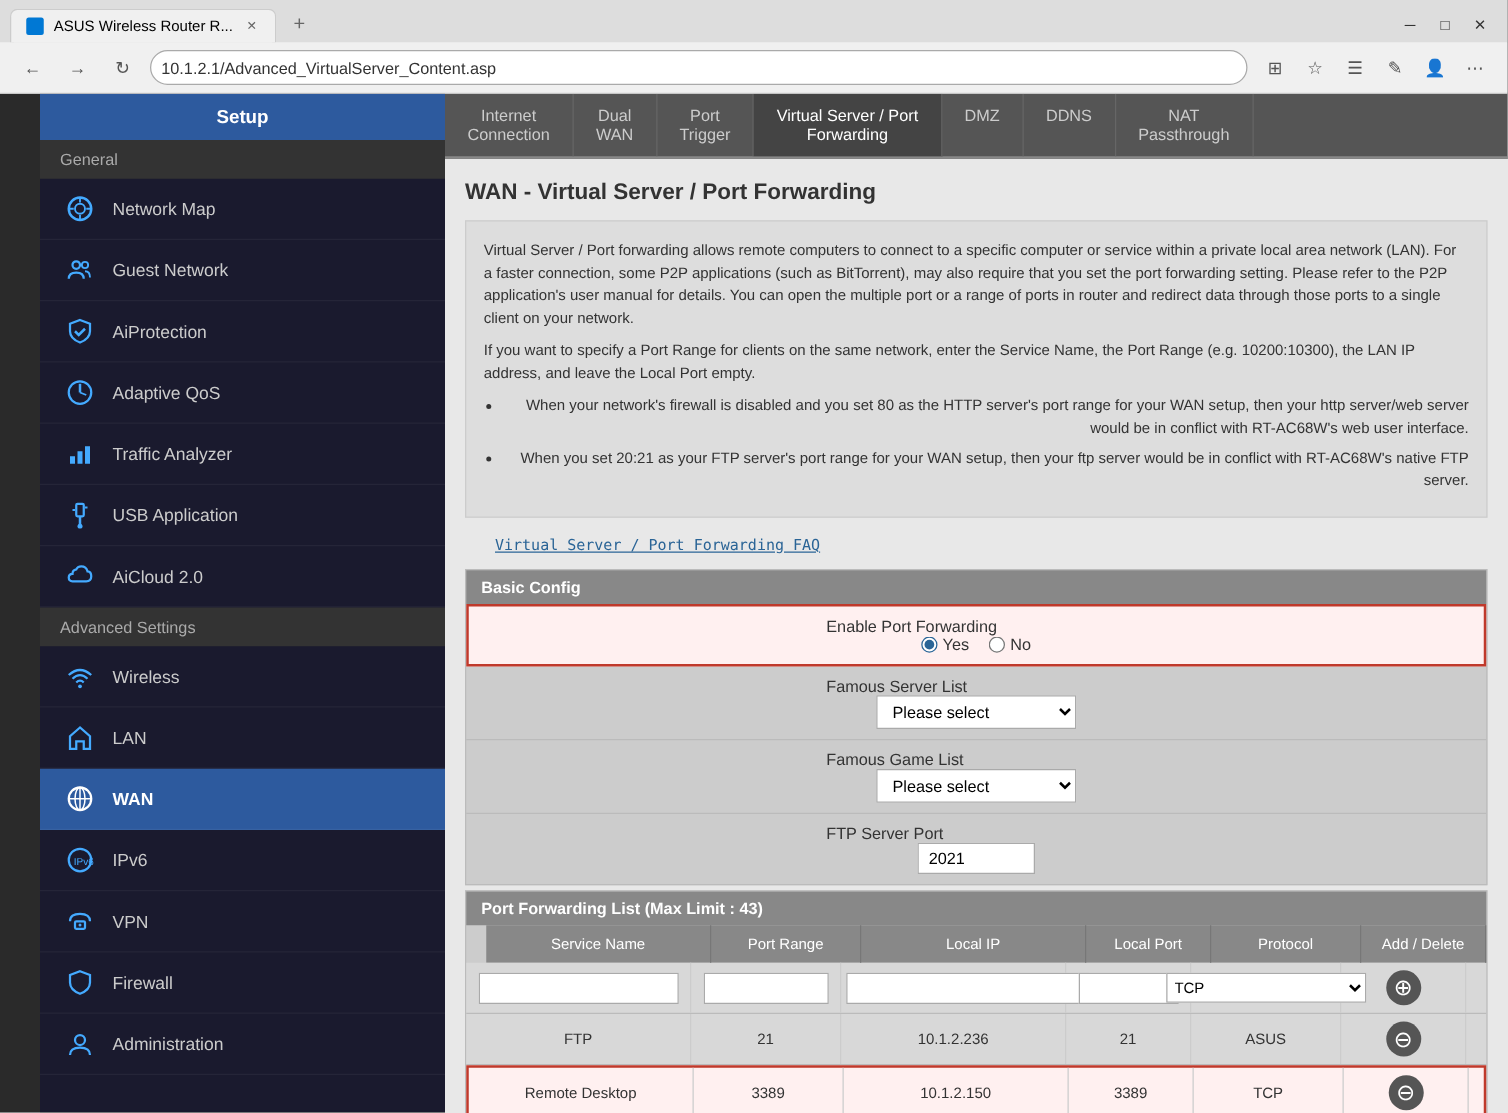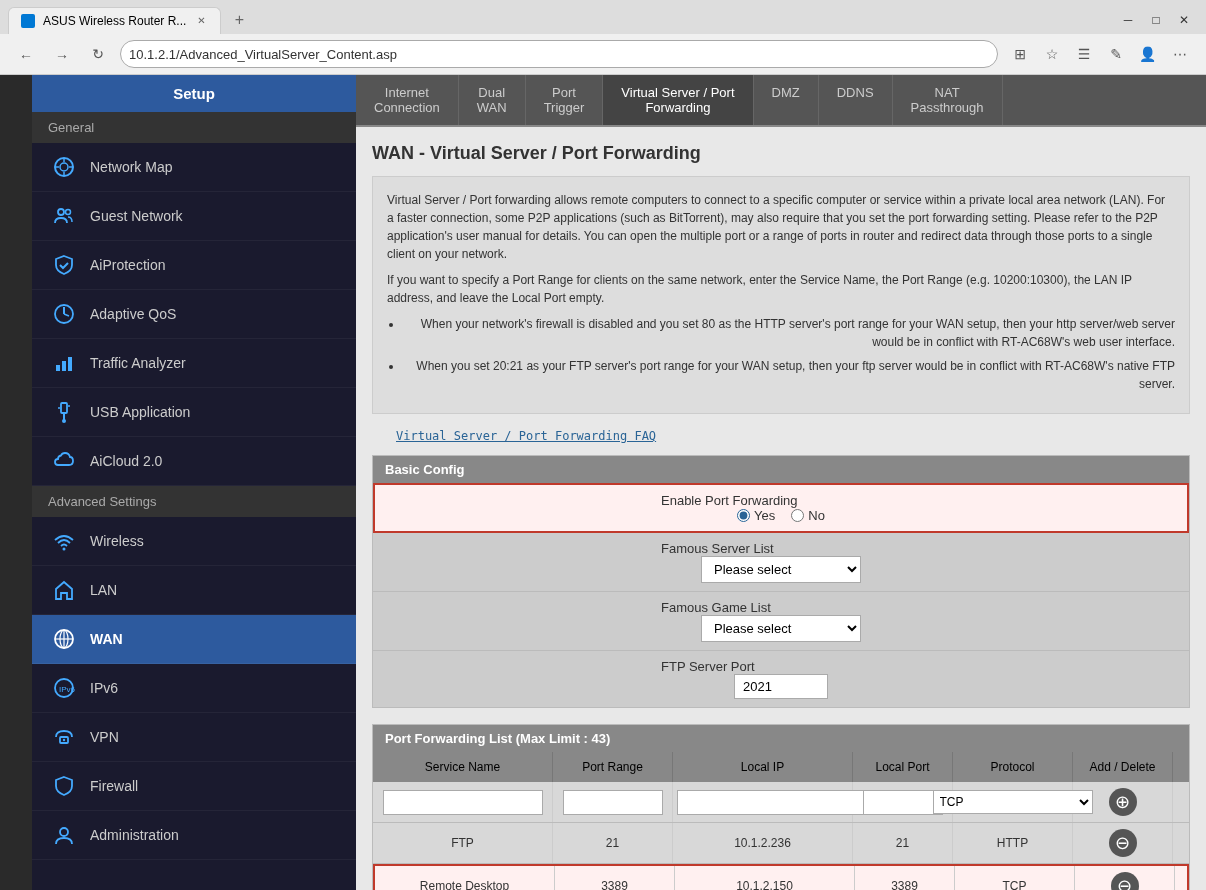--- a/index.html
+++ b/index.html
@@ -43,42 +43,42 @@
     
     .page-content { flex: 1; overflow-y: auto; padding: 16px; background: #e8e8e8; }
     .page-title { font-size: 18px; color: #333; margin-bottom: 12px; font-weight: bold; }
     .description-box { background: #ddd; padding: 14px; margin-bottom: 14px; color: #333; font-size: 12px; line-height: 1.5; border: 1px solid #ccc; }
     .description-box p { margin-bottom: 8px; }
     .description-box ul { margin-left: 16px; }
     .description-box ul li { margin-bottom: 6px; text-align: right; }
     .faq-link { color: #2a6496; text-decoration: underline; cursor: pointer; font-size: 12px; font-family: monospace; margin-left: 24px; }
 
     
-    .config-section { background: #ccc; border: 1px solid #bbb; margin-bottom: 16px; }
+    .config-section { background: #ccc; border: 1px solid #bbb; margin-bottom: 4px; }
     .config-section-title { background: #888; color: white; padding: 6px 12px; font-size: 13px; font-weight: bold; }
     .config-row { display: flex; align-items: center; padding: 8px 12px; border-bottom: 1px solid #bbb; min-height: 42px; flex-direction: column; }
     .config-row:last-child { border-bottom: none; }
     .config-label { width: 240px; color: #333; font-size: 13px; flex-shrink: 0; }
     .config-value { display: flex; align-items: center; gap: 10px; }
     .highlighted-row { border: 2px solid #c0392b !important; background: #fff0f0; }
 
     
     .radio-group { display: flex; align-items: center; gap: 16px; }
     .radio-option { display: flex; align-items: center; gap: 4px; color: #333; }
     input[type="radio"] { accent-color: #2a6496; }
 
     
     select { padding: 4px 8px; border: 1px solid #aaa; background: white; font-size: 13px; min-width: 160px; cursor: pointer; }
 
     
     input[type="text"] { padding: 4px 8px; border: 1px solid #aaa; background: white; font-size: 13px; }
 
     
     .table-section { background: #ccc; border: 1px solid #bbb; margin-bottom: 12px; }
-    .table-header-row { display: grid; grid-template-columns: 180px 120px 180px 100px 120px 100px; background: #888; color: #000000; font-size: 12px; }
+    .table-header-row { display: grid; grid-template-columns: 180px 120px 180px 100px 120px 100px; background: #888; color: #ffffff; font-size: 12px; margin-left: 16px; }
     .table-header-cell { padding: 8px 6px; text-align: center; border-right: 1px solid #777; }
     .table-data-row { display: grid; grid-template-columns: 180px 120px 180px 100px 120px 100px; background: #d8d8d8; border-bottom: 1px solid #bbb; }
     .table-data-row.highlighted { border: 2px solid #c0392b; background: #fff0f0; }
     .table-input-row { display: grid; grid-template-columns: 180px 120px 180px 100px 120px 100px; background: #d8d8d8; border-bottom: 1px solid #bbb; }
     .table-cell { padding: 6px 4px; text-align: center; border-right: 1px solid #ccc; display: flex; align-items: center; justify-content: center; font-size: 12px; color: #333; }
     .table-input { width: 100%; padding: 3px 4px; border: 1px solid #aaa; background: white; font-size: 12px; }
     .add-btn { width: 28px; height: 28px; border-radius: 50%; border: none; background: #555; color: white; font-size: 18px; cursor: pointer; display: flex; align-items: center; justify-content: center; }
     .remove-btn { width: 28px; height: 28px; border-radius: 50%; border: none; background: #555; color: white; font-size: 18px; cursor: pointer; display: flex; align-items: center; justify-content: center; }
     .ip-input-wrap { display: flex; align-items: center; width: 100%; }
     .ip-input { flex: 1; padding: 3px 4px; border: 1px solid #aaa; background: white; font-size: 12px; }
@@ -395,21 +395,21 @@
           <div class="table-cell">
             <button class="add-btn">⊕</button>
           </div>
         </div>
 
         <div class="table-data-row">
           <div class="table-cell">FTP</div>
           <div class="table-cell">21</div>
           <div class="table-cell">10.1.2.236</div>
           <div class="table-cell">21</div>
-          <div class="table-cell">HTTP</div>
+          <div class="table-cell">ASUS</div>
           <div class="table-cell">
             <button class="remove-btn">⊖</button>
           </div>
         </div>
 
         <div class="table-data-row highlighted">
           <div class="table-cell">Remote Desktop</div>
           <div class="table-cell">3389</div>
           <div class="table-cell">10.1.2.150</div>
           <div class="table-cell">3389</div>

